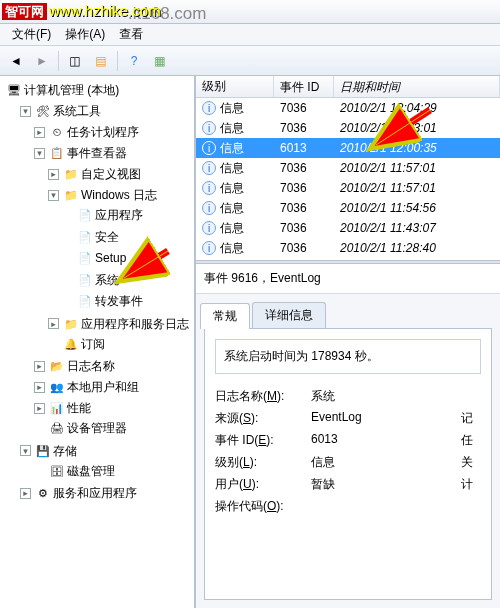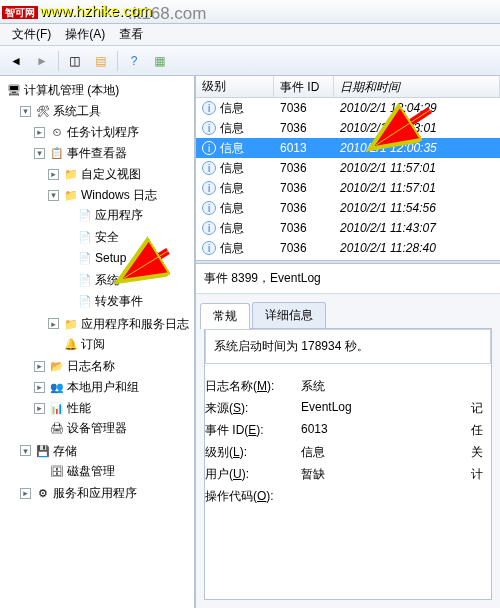--- a/index.html
+++ b/index.html
@@ -1,19 +1,19 @@
 <!DOCTYPE html>
 <html><head>
 <meta charset="utf-8">
 <style>
 * { box-sizing: border-box; margin: 0; padding: 0; font-family: "Microsoft YaHei", SimSun, Tahoma, sans-serif; font-size: 12px; }
 html, body { width: 500px; height: 608px; overflow: hidden; background: #fff; }
 
 .watermark-a { position: absolute; top: 2px; left: 2px; z-index: 100; }
-.watermark-a .zh { background: #c00; color: #fff; font-size: 10px; font-weight: bold; padding: 1px 3px; }
+.watermark-a .zh { background: #c00; color: #fff; font-size: 13px; font-weight: bold; padding: 1px 3px; }
 .watermark-a .url { color: #ff0; font-size: 15px; margin-left: 2px; text-shadow: 1px 1px 0 #000; }
 .watermark-b { position: absolute; top: 4px; left: 128px; color: #888; font-size: 17px; z-index: 50; }
 
 .titlebar { height: 24px; background: linear-gradient(#fdfdfd,#e9eef5); border-bottom: 1px solid #b6c3d5; }
 .menubar { height: 22px; display: flex; align-items: center; gap: 2px; padding: 0 6px; background: #f4f6fa; border-bottom: 1px solid #c9d2df; }
 .menubar span { padding: 2px 6px; cursor: default; }
 .toolbar { height: 30px; display: flex; align-items: center; gap: 2px; padding: 2px 4px; background: linear-gradient(#f8fafd,#e7edf6); border-bottom: 1px solid #b6c3d5; }
 .tool-btn { width: 24px; height: 24px; border: 1px solid transparent; border-radius: 2px; display: flex; align-items: center; justify-content: center; }
 .tool-sep { width: 1px; height: 20px; background: #c9d2df; margin: 0 2px; }
 
@@ -41,21 +41,21 @@
 .info-ic { width: 14px; height: 14px; border-radius: 50%; border: 1px solid #6aa3e8; color: #2968c0; display: inline-flex; align-items: center; justify-content: center; font-size: 10px; background: #eaf3ff; }
 .grid-row.selected .info-ic { border-color: #fff; color: #fff; background: transparent; }
 
 .splitter { height: 4px; background: #dce3ee; border-top: 1px solid #b6c3d5; border-bottom: 1px solid #b6c3d5; cursor: row-resize; }
 
 .detail-pane { flex: 1; display: flex; flex-direction: column; background: #f4f6fa; overflow: hidden; }
 .detail-title { padding: 6px 8px; background: #fff; border-bottom: 1px solid #d4dce8; }
 .tabs { display: flex; margin: 8px 8px 0 4px; }
 .tab { padding: 4px 12px; border: 1px solid #b6c3d5; border-bottom: none; background: #e7edf6; margin-right: 2px; border-radius: 3px 3px 0 0; cursor: default; }
 .tab.active { background: #fff; position: relative; top: 1px; }
-.detail-body { margin: 0 8px 8px 8px; border: 1px solid #b6c3d5; background: #fff; flex: 1; overflow: auto; }
+.detail-body { margin: 0 8px 8px 8px; border: 1px solid #b6c3d5; background: #fff; padding: 10px; flex: 1; overflow: auto; }
 .msg-box { border: 1px solid #c9d2df; padding: 8px; margin-bottom: 14px; }
 .kv { display: flex; margin: 5px 0; }
 .kv .k { width: 96px; }
 .kv .v { flex: 1; }
 .link { color: #0b57d0; text-decoration: underline; cursor: pointer; }
 .hotkey { text-decoration: underline; }
 
 .arrow { position: absolute; z-index: 200; pointer-events: none; }
 .arrow svg { overflow: visible; }
 </style>
@@ -294,21 +294,21 @@
             <span>信息</span>
           </div>
           <div class="col eid">7036</div>
           <div class="col dt">2010/2/1 11:28:40</div>
         </div>
       </div>
 
     <div class="splitter"></div>
 
     <div class="detail-pane">
-      <div class="detail-title">事件 8399，EventLog</div>
+      <div class="detail-title">事件 9616，EventLog</div>
       <div class="tabs">
         <div class="tab active">常规</div>
         <div class="tab">详细信息</div>
       </div>
       <div class="detail-body">
         <div class="msg-box">系统启动时间为 178934 秒。</div>
 
         <div class="kv">
             <div class="k"><span>日志名称</span>(<span class="hotkey">M</span>):</div>
             <div class="v">系统</div>

